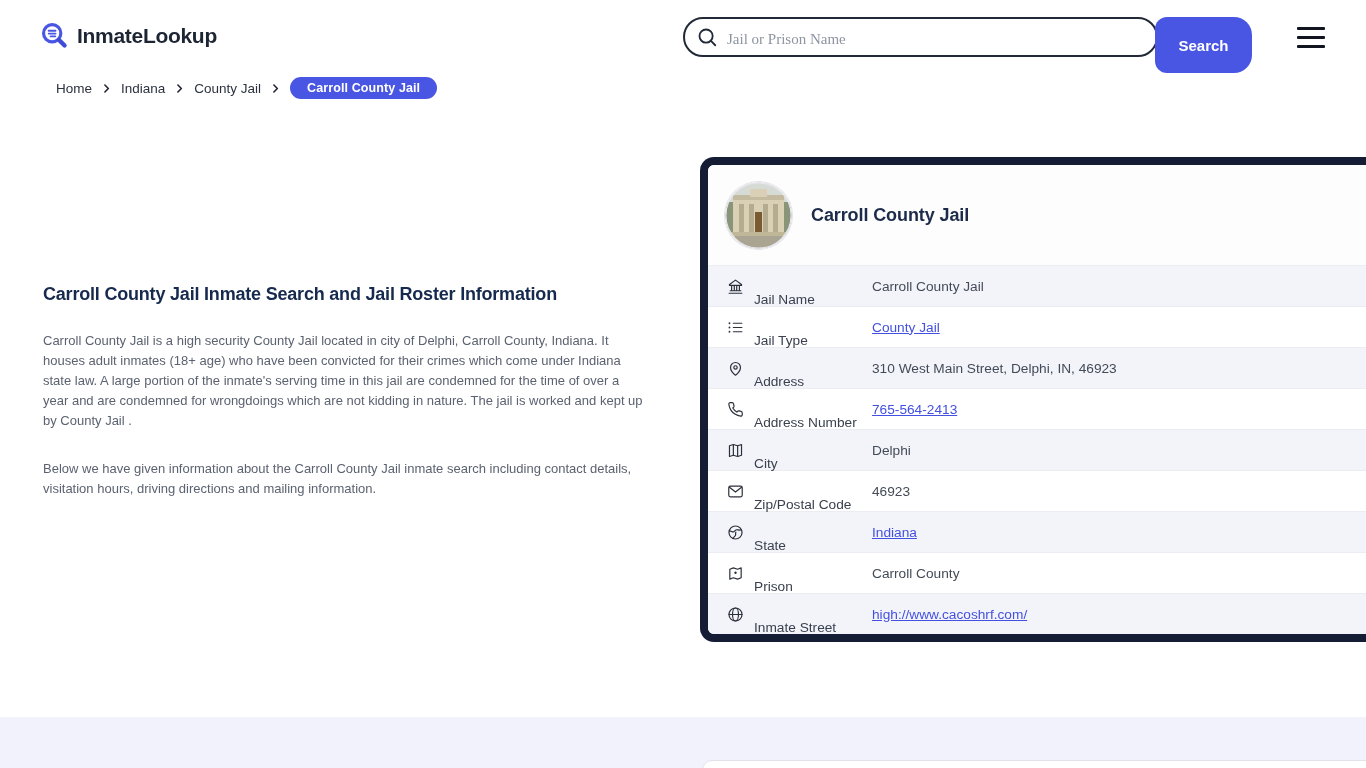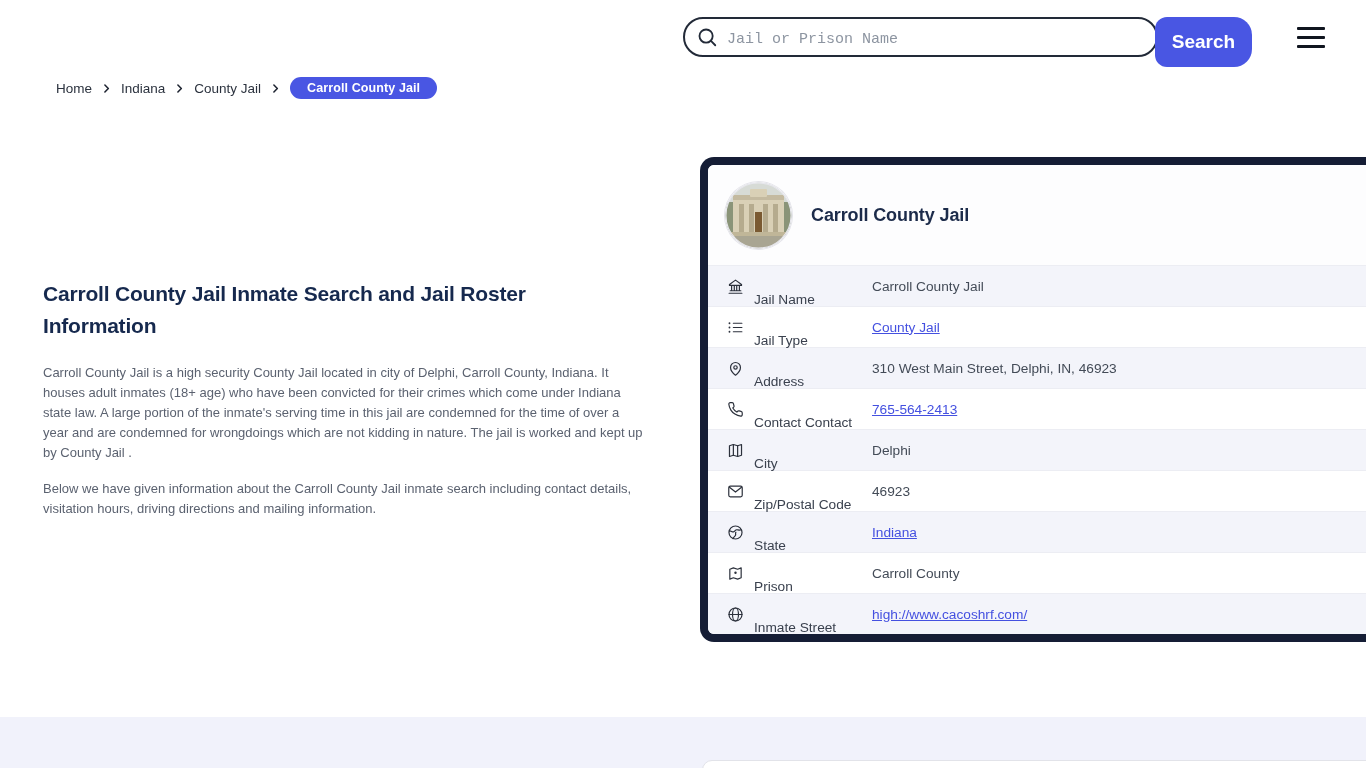--- a/index.html
+++ b/index.html
@@ -20,34 +20,34 @@
   }
   .logo svg { display: block; }
   .logo-text {
     font-size: 21px; font-weight: 700; color: #1d2432; letter-spacing: -0.3px;
   }
   .searchbar { position: absolute; left: 683px; top: 17px; width: 570px; height: 40px; }
   .search-input {
     position: absolute; left: 0; top: 0; width: 475px; height: 40px;
     border: 2px solid #222a38; border-radius: 20px;
     padding: 4px 14px 0 42px;
-    font-family: Liberation Mono, monospace;
+    font-family: Liberation Serif, serif;
     font-size: 15px; color: #222; outline: none; background: #fff;
   }
   .search-input::placeholder { color: #8d95a1; }
   .search-icon-wrap {
     position: absolute; left: 13px; top: 9px; width: 22px; height: 22px;
     color: #222a38; pointer-events: none;
   }
   .search-btn {
-    position: absolute; left: 472px; top: 0; width: 97px; height: 50px;
+    position: absolute; left: 472px; top: 0; width: 97px; height: 56px;
     background: var(--accent, #4956e3); color: #fff;
     border: none; border-radius: 12px 18px 18px 12px;
     font-family: "Liberation Sans", sans-serif;
-    font-size: 19px; font-weight: 700; cursor: pointer;
+    font-size: 15px; font-weight: 700; cursor: pointer;
   }
   .hamburger {
     position: absolute; left: 1297px; top: 27px; width: 28px; height: 21px;
     display: flex; flex-direction: column; justify-content: space-between;
     cursor: pointer;
   }
   .hamburger span { display: block; height: 2.6px; background: #10151f; border-radius: 1px; }
 
   
   .breadcrumb {
@@ -61,27 +61,27 @@
   .crumb-badge {
     background: var(--accent, #4956e3); color: #fff;
     font-size: 12.5px; font-weight: 700;
     height: 22px; line-height: 22px; padding: 0 17px; border-radius: 12px;
     letter-spacing: 0.1px;
   }
 
   
   .article { position: absolute; left: 43px; top: 278px; width: 600px; }
   .article h1 {
-    font-size: 21px; line-height: 32px; font-weight: 800;
+    font-size: 18px; line-height: 32px; font-weight: 800;
     color: #16294e; letter-spacing: -0.2px; width: 570px;
   }
   .article p {
     margin-top: 21px; font-size: 13px; line-height: 20px; color: #5b6270;
   }
-  .article p + p { margin-top: 16px; }
+  .article p + p { margin-top: 28px; }
 
   
   .jail-card {
     position: absolute; left: 700px; top: 157px; width: 745px; height: 485px;
     background: #fdfdfe;
     border: 8px solid var(--navy, #151d35);
     border-right: none;
     border-radius: 14px 0 0 14px;
     overflow: hidden;
   }
@@ -119,20 +119,30 @@
   .next-card {
     position: absolute; left: 702px; top: 43px; width: 720px; height: 20px;
     background: #fff; border: 1px solid #e2e3e9; border-radius: 10px 10px 0 0;
   }
 </style>
 </head>
 <body>
 
 <div class="page">
 
+  <div class="logo">
+    <span>
+      <svg width="30" height="30" viewBox="0 0 32 32" fill="none">
+        <circle cx="13" cy="13" r="9.2" stroke="#4956e3" stroke-width="3.4"></circle>
+        <path d="M9.2 10.4h7.4M9.2 13.4h7.4M11.2 16.3h5.2" stroke="#4956e3" stroke-width="1.9" stroke-linecap="round"></path>
+        <path d="M20 20l6.2 6.2" stroke="#3f4bd8" stroke-width="4.6" stroke-linecap="round"></path>
+      </svg>
+    </span>
+    <span class="logo-text">InmateLookup</span>
+  </div>
 
   <div class="searchbar">
     <input class="search-input" type="text" placeholder="Jail or Prison Name" style="">
     <span class="search-icon-wrap">
       <svg viewBox="0 0 24 24" fill="none" stroke="currentColor" stroke-width="2" stroke-linecap="round">
         <circle cx="11" cy="11" r="7.2"></circle>
           <path d="M16.6 16.6L21 21"></path>
       </svg>
     </span>
     <button class="search-btn">Search</button>
@@ -231,21 +241,21 @@
           </span>
           <span class="row-label">Address</span>
           <span class="row-value">310 West Main Street, Delphi, IN, 46923</span>
         </div>
         <div class="row">
           <span class="row-icon">
             <svg viewBox="0 0 24 24" fill="none" stroke="currentColor" stroke-width="1.7" stroke-linecap="round" stroke-linejoin="round">
               <path d="M21.5 16.7v2.8a1.9 1.9 0 01-2.1 1.9 18.9 18.9 0 01-8.2-2.9 18.6 18.6 0 01-5.7-5.7A18.9 18.9 0 012.6 4.5 1.9 1.9 0 014.5 2.4h2.8a1.9 1.9 0 011.9 1.6c.12.9.34 1.8.67 2.7a1.9 1.9 0 01-.43 2L8.2 9.9a15.2 15.2 0 005.7 5.7l1.2-1.2a1.9 1.9 0 012-.43c.87.33 1.8.55 2.7.67a1.9 1.9 0 011.6 2z"></path>
             </svg>
           </span>
-          <span class="row-label">Contact Contact</span>
+          <span class="row-label">Address Number</span>
           <a class="row-value">765-564-2413</a>
         </div>
         <div class="row alt">
           <span class="row-icon">
             <svg viewBox="0 0 24 24" fill="none" stroke="currentColor" stroke-width="1.7" stroke-linecap="round" stroke-linejoin="round">
               <path d="M9 3.5L3.5 5.3v15.2L9 18.7l6 1.8 5.5-1.8V3.5L15 5.3l-6-1.8z"></path>
               <path d="M9 3.5v15.2M15 5.3v15.2"></path>
             </svg>
           </span>
           <span class="row-label">City</span>

